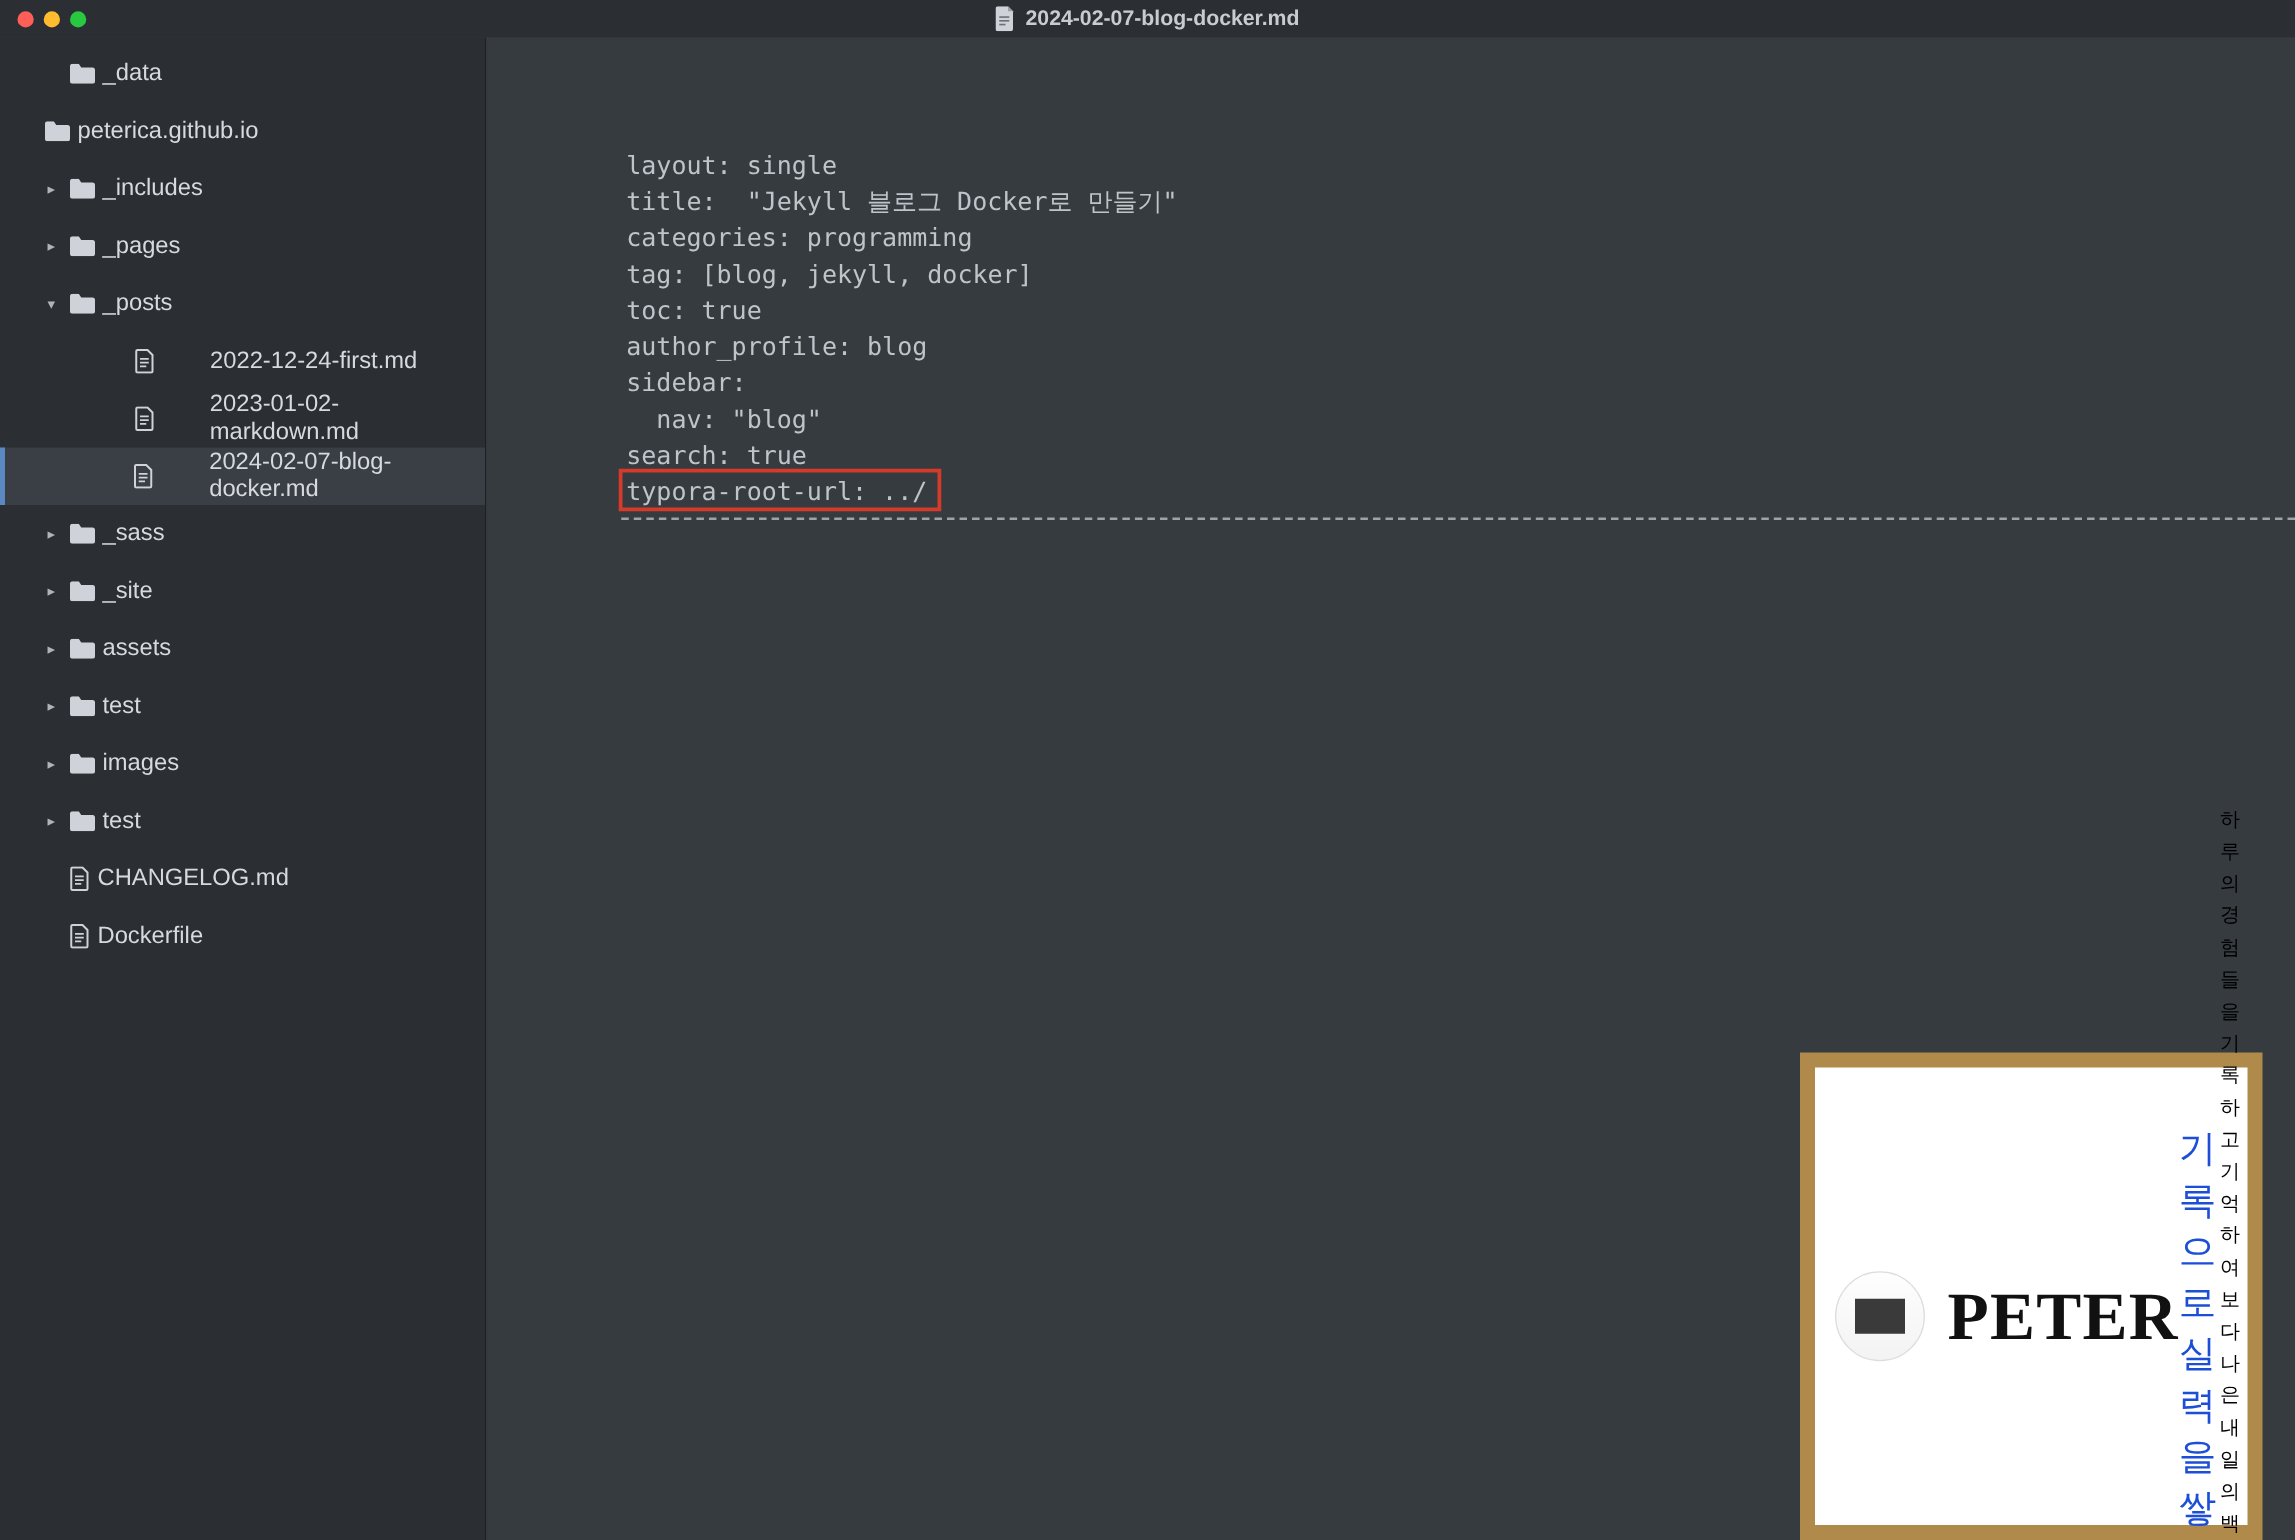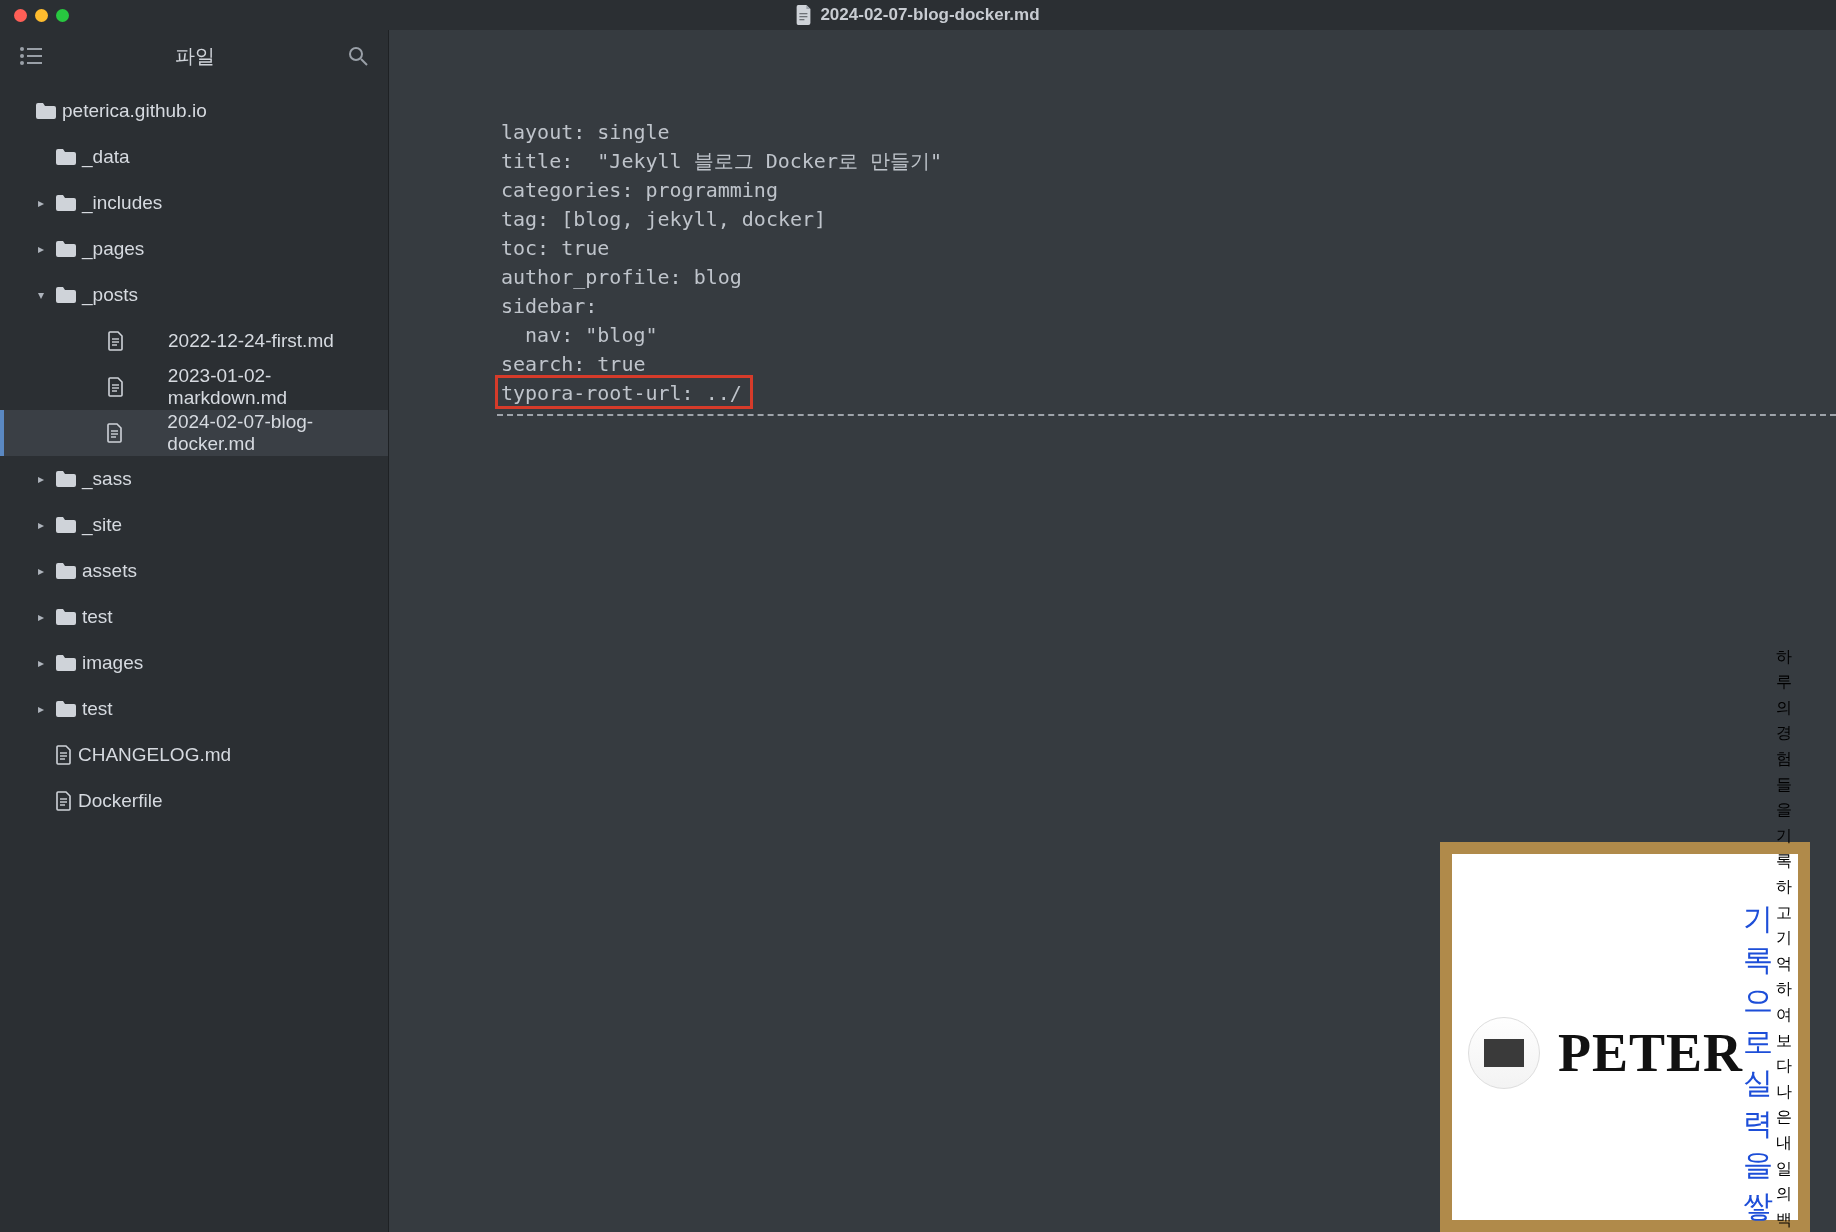--- a/index.html
+++ b/index.html
@@ -144,58 +144,39 @@
             <rect x="3" y="11" width="8" height="1.3" fill="#6d7177"></rect>
             <rect x="3" y="14" width="5" height="1.3" fill="#6d7177"></rect>
           </svg>
       </span>
       <span>2024-02-07-blog-docker.md</span>
     </div>
   </div>
 
   <div class="main">
     <div class="sidebar">
-      <div class="sidebar-top">
-        <span class="icon-btn">
-          <svg width="22" height="18" viewBox="0 0 22 18">
-              <circle cx="2" cy="2" r="2" fill="#9aa0a8"></circle>
-              <rect x="7" y="1" width="15" height="2" fill="#9aa0a8"></rect>
-              <circle cx="2" cy="9" r="2" fill="#9aa0a8"></circle>
-              <rect x="7" y="8" width="15" height="2" fill="#9aa0a8"></rect>
-              <circle cx="2" cy="16" r="2" fill="#9aa0a8"></circle>
-              <rect x="7" y="15" width="15" height="2" fill="#9aa0a8"></rect>
-            </svg>
-        </span>
-        <span class="label">파일</span>
-        <span class="icon-btn">
-          <svg width="20" height="20" viewBox="0 0 20 20">
-              <circle cx="8" cy="8" r="6" fill="none" stroke="#9aa0a8" stroke-width="2"></circle>
-              <line x1="13" y1="13" x2="19" y2="19" stroke="#9aa0a8" stroke-width="2"></line>
-            </svg>
-        </span>
-      </div>
 
       <div class="tree" id="tree">
+          <div class="tree-item pad1">
+            <span class="tri"></span>
+            <span class="folder-icon">
+              <svg width="20" height="16" viewBox="0 0 20 16">
+                <path fill="#cfd3d9" d="M2 0h5l2 3h9a2 2 0 0 1 2 2v9a2 2 0 0 1-2 2H2a2 2 0 0 1-2-2V2a2 2 0 0 1 2-2z"></path>
+              </svg>
+            </span>
+            <span>_data</span>
+          </div>
           <div class="tree-item ">
             <span class="tri"></span>
             <span class="folder-icon">
               <svg width="20" height="16" viewBox="0 0 20 16">
                 <path fill="#cfd3d9" d="M2 0h5l2 3h9a2 2 0 0 1 2 2v9a2 2 0 0 1-2 2H2a2 2 0 0 1-2-2V2a2 2 0 0 1 2-2z"></path>
               </svg>
             </span>
             <span>peterica.github.io</span>
-          </div>
-          <div class="tree-item pad1">
-            <span class="tri"></span>
-            <span class="folder-icon">
-              <svg width="20" height="16" viewBox="0 0 20 16">
-                <path fill="#cfd3d9" d="M2 0h5l2 3h9a2 2 0 0 1 2 2v9a2 2 0 0 1-2 2H2a2 2 0 0 1-2-2V2a2 2 0 0 1 2-2z"></path>
-              </svg>
-            </span>
-            <span>_data</span>
           </div>
           <div class="tree-item pad1">
             <span class="tri">▸</span>
             <span class="folder-icon">
               <svg width="20" height="16" viewBox="0 0 20 16">
                 <path fill="#cfd3d9" d="M2 0h5l2 3h9a2 2 0 0 1 2 2v9a2 2 0 0 1-2 2H2a2 2 0 0 1-2-2V2a2 2 0 0 1 2-2z"></path>
               </svg>
             </span>
             <span>_includes</span>
           </div>

